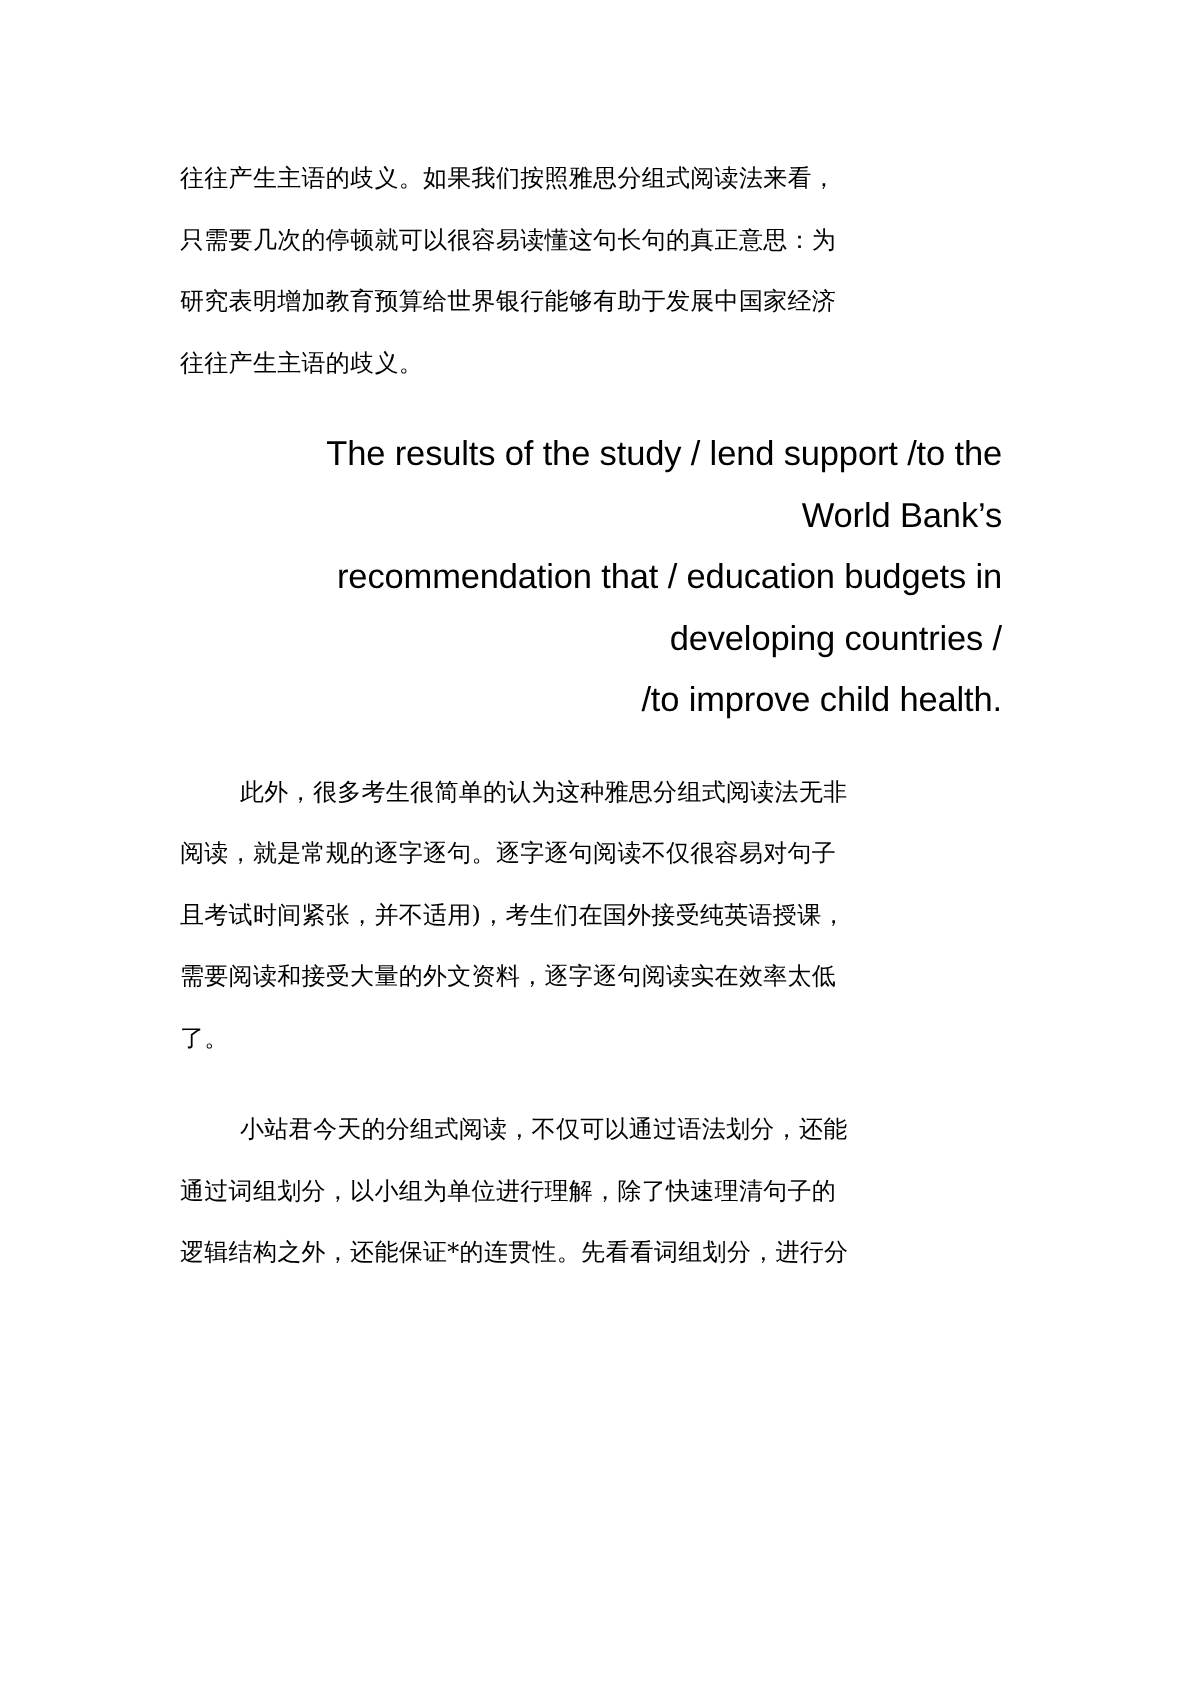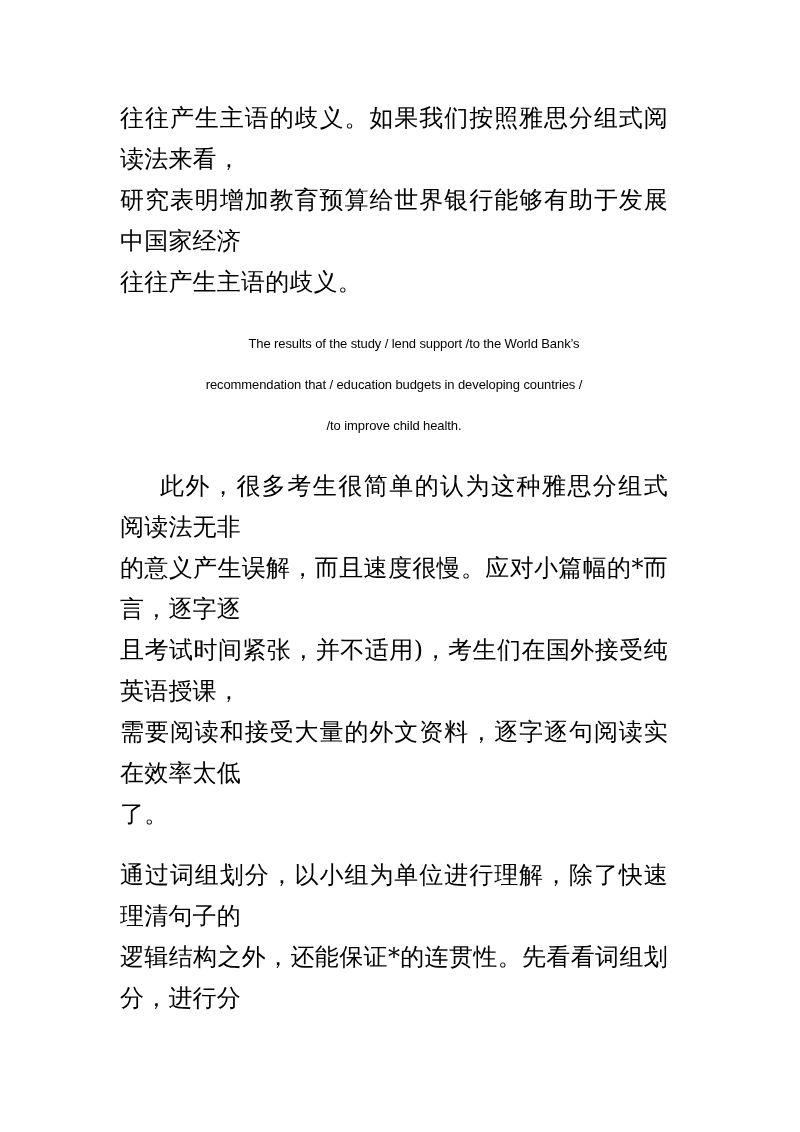--- a/index.html
+++ b/index.html
@@ -20,64 +20,66 @@
     top: 98px;
     width: 548px;
   }
   .para {
     margin: 0;
     text-align: justify;
     text-justify: inter-character;
   }
   .cn {
     font-family: "DejaVu Serif", "Liberation Serif", serif;
-    font-size: 24px;
+    font-size: 16px;
     line-height: 41px;
     letter-spacing: 0.2px;
   }
   .en {
     font-family: "Liberation Sans", "DejaVu Sans", sans-serif;
-    font-size: 13px;
+    font-size: 23px;
     line-height: 41px;
     letter-spacing: -0.1px;
-    text-align: center;
+    text-align: right;
   }
   .indent { text-indent: 40px; }
   .gap { height: 20px; }
 </style>
 </head>
 <body>
 
 <div class="page">
 
   <div class="para cn">
     <div>往往产生主语的歧义。如果我们按照雅思分组式阅读法来看，</div>
+    <div>只需要几次的停顿就可以很容易读懂这句长句的真正意思：为</div>
     <div>研究表明增加教育预算给世界银行能够有助于发展中国家经济</div>
     <div>往往产生主语的歧义。</div>
   </div>
 
   <div class="gap"></div>
 
   <div class="para en">
     <div class="indent">The results of the study / lend support /to the World Bank’s</div>
     <div>recommendation that / education budgets in developing countries /</div>
     <div>/to improve child health.</div>
   </div>
 
   <div class="gap"></div>
 
   <div class="para cn">
     <div class="indent">此外，很多考生很简单的认为这种雅思分组式阅读法无非</div>
-    <div>的意义产生误解，而且速度很慢。应对小篇幅的*而言，逐字逐</div>
+    <div>阅读，就是常规的逐字逐句。逐字逐句阅读不仅很容易对句子</div>
     <div>且考试时间紧张，并不适用)，考生们在国外接受纯英语授课，</div>
     <div>需要阅读和接受大量的外文资料，逐字逐句阅读实在效率太低</div>
     <div>了。</div>
   </div>
 
   <div class="gap"></div>
 
   <div class="para cn">
+    <div class="indent">小站君今天的分组式阅读，不仅可以通过语法划分，还能</div>
     <div>通过词组划分，以小组为单位进行理解，除了快速理清句子的</div>
     <div>逻辑结构之外，还能保证*的连贯性。先看看词组划分，进行分</div>
 
   </div>
 
 </div>
 
 </body></html>

